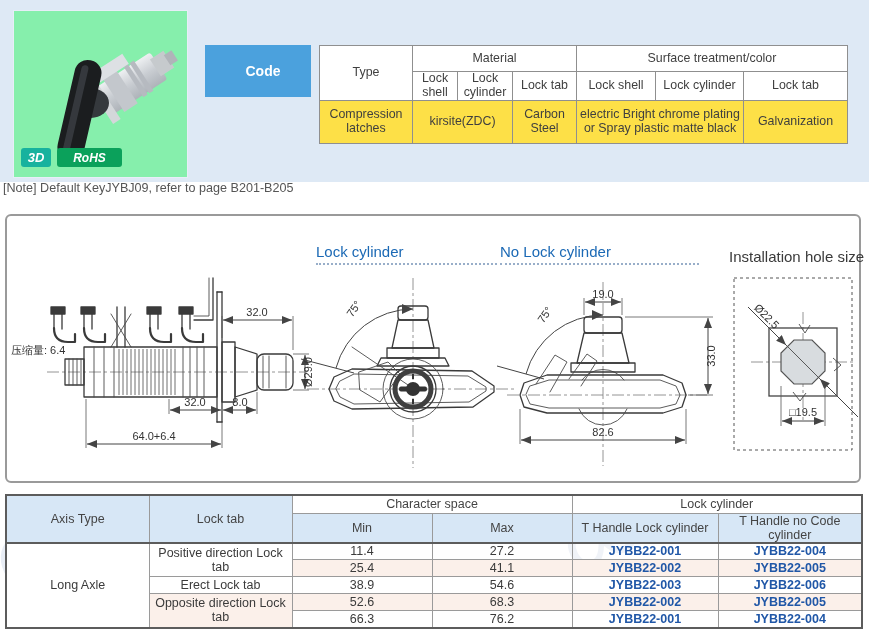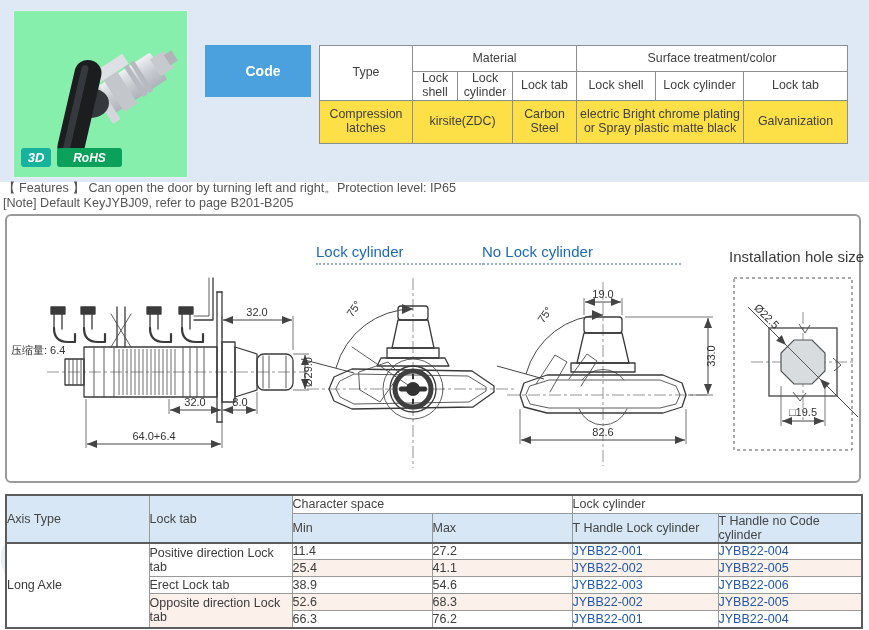--- a/index.html
+++ b/index.html
@@ -37,27 +37,27 @@
   svg text{fill:#333;font-size:11px;}
   .ln{stroke:#3a3a3a;fill:none;stroke-width:1.3;stroke-linejoin:round;stroke-linecap:round;}
   .ln2{stroke:#4a4a4a;fill:none;stroke-width:.9;}
   .cl{stroke:#7a7a7a;fill:none;stroke-width:.8;stroke-dasharray:12 3 3 3;}
   .ext{stroke:#555;stroke-width:.8;}
   .dim{stroke:#444;stroke-width:1;fill:none;}
   .dtext{text-anchor:middle;}
   
   .part{left:5px;top:494px;width:857px;height:132px;}
   .part table{width:857px;height:132px;border:2px solid #5c5c5c;}
-  .part td{border:1px solid #9a9a9a;text-align:left;vertical-align:middle;font-size:12.5px;
+  .part td{border:1px solid #9a9a9a;text-align:center;vertical-align:middle;font-size:12.5px;
            color:#3b3b3b;padding:0;line-height:1.12;}
   .part .bluehd{background:#d7e7f6;}
   .part .whitehd{background:#fff;}
   .part tbody tr.pink{background:#fbf0ea;}
   .part td.axisval{background:#fff;}
-  .part td.pn{font-weight:normal;color:#2057a7;}
+  .part td.pn{font-weight:bold;color:#2057a7;}
   .part thead td{color:#444;}
   .part thead{border-bottom:2px solid #5c5c5c;}
   
   .wm{position:absolute;font-size:110px;color:rgba(140,165,200,.13);pointer-events:none;
       transform:rotate(-25deg);line-height:1;}
 </style>
 </head>
 <body>
 
 <span class="wm" style="left:40px;top:210px;">∞</span>
@@ -127,21 +127,20 @@
       <td class="dv" colspan="2">kirsite(ZDC)</td>
       <td class="dv">Carbon Steel</td>
       <td class="dv" colspan="2">electric Bright chrome plating or Spray plastic matte black</td>
       <td class="dv">Galvanization</td>
     </tr>
   </tbody>
     </table>
 </div>
 
 <div class="abs features">
-  <div>【 Features 】 Can open the door by turning left and right。Protection level: IP65</div>
   <div>[Note] Default KeyJYBJ09, refer to page B201-B205</div>
 </div>
 
 <div class="abs panel">
   <svg width="852" height="265" viewBox="0 0 852 265">
     <defs>
       <marker id="arr" markerWidth="11" markerHeight="8" refX="10" refY="4" orient="auto" markerUnits="userSpaceOnUse">
         <path d="M0,0 L10,4 L0,8 z" fill="#444"></path>
         </marker>
       <marker id="arrs" markerWidth="11" markerHeight="8" refX="1" refY="4" orient="auto" markerUnits="userSpaceOnUse">
@@ -324,21 +323,21 @@
       <text class="dtext" transform="rotate(45 757 103)" x="757" y="103">Ø22.5</text>
       <line class="ext" x1="774" y1="170" x2="774" y2="210"></line>
         <line class="ext" x1="818" y1="170" x2="818" y2="210"></line>
       <line class="dim" x1="775" y1="205" x2="817" y2="205" marker-start="url(#arrs)" marker-end="url(#arr)"></line>
       <text class="dtext" x="796" y="200">□19.5</text>
     </g>
   </svg>
 </div>
 
 <div class="abs dwg-title" style="left:316px;top:243px;width:181px;">Lock cylinder</div>
-<div class="abs dwg-title" style="left:482px;top:243px;width:199px;">No Lock cylinder</div>
+<div class="abs dwg-title" style="left:500px;top:243px;width:199px;">No Lock cylinder</div>
 <div class="abs hole-title" style="left:729px;top:248px;">Installation hole size</div>
 
 <div class="abs part">
   <table>
     <colgroup>
         <col style="width:143px">
         <col style="width:143px">
         <col style="width:140px">
         <col style="width:140px">
         <col style="width:146px">

